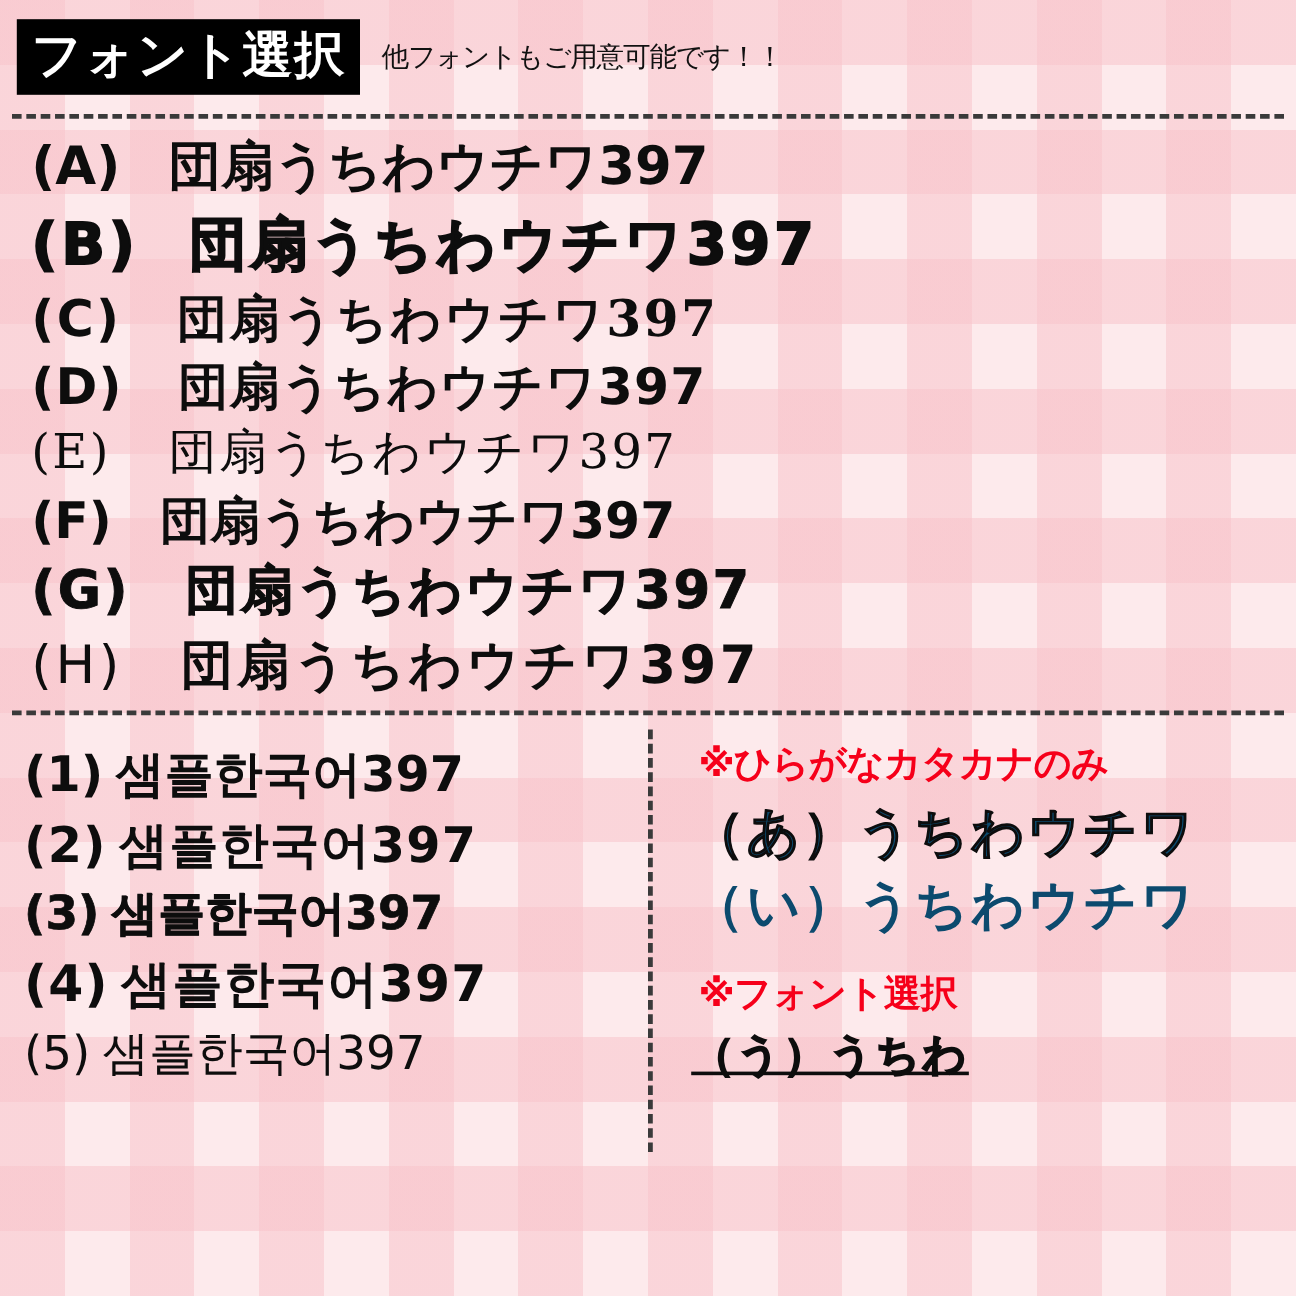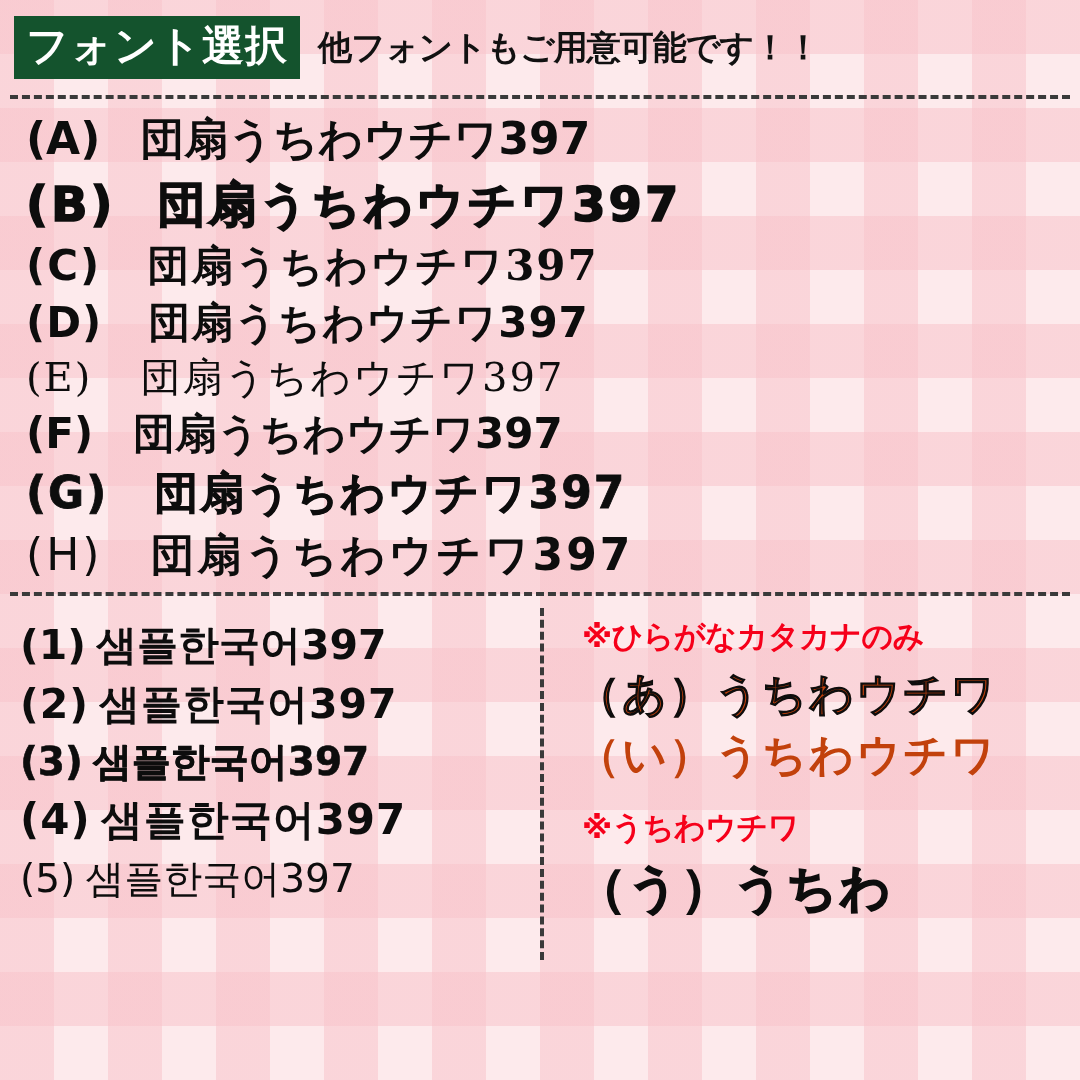--- a/index.html
+++ b/index.html
@@ -39,33 +39,33 @@
   }
 
   
   .header {
     display: flex;
     align-items: center;
     padding: 16px 0 10px 14px;
     gap: 18px;
   }
   .title-badge {
-    background: #14532d;
+    background: #000000;
     color: #ffffff;
     font-weight: bold;
     font-size: 42px;
     line-height: 1;
     padding: 9px 12px 12px 12px;
     letter-spacing: 1px;
     white-space: nowrap;
     font-family: "DejaVu Sans", sans-serif;
   }
   .header-note {
-    font-size: 34px;
-    font-weight: bold;
+    font-size: 23px;
+    font-weight: normal;
     color: #111;
     white-space: nowrap;
     letter-spacing: -1px;
   }
 
   .divider {
     border-top: 4px dashed #3a3a3a;
     margin: 6px 10px 0 10px;
     height: 0;
   }
@@ -155,33 +155,34 @@
     font-size: 31px;
     letter-spacing: -0.5px;
     margin: 2px 0 6px 6px;
     white-space: nowrap;
   }
   .kana-row {
     font-size: 44px;
     font-weight: bold;
     letter-spacing: 2px;
     line-height: 1.38;
-    color: #c2410c;
+    color: #0c4a6e;
     white-space: nowrap;
     -webkit-text-stroke: 1px #0d0d0d;
   }
   .kana-row.plain { -webkit-text-stroke: 0px; }
   .kana-big {
-    font-size: 50px;
+    font-size: 36px;
     font-weight: bold;
     letter-spacing: 2px;
     color: #0d0d0d;
     white-space: nowrap;
     -webkit-text-stroke: 1.4px #0d0d0d;
     margin-top: 2px;
+    text-decoration: underline;
   }
 </style>
 </head>
 <body>
 
 <div class="bg"></div>
 
 <div class="page">
 
   <div class="header">
@@ -268,21 +269,21 @@
       <div class="note">※ひらがなカタカナのみ</div>
 
       <div class="kana-row">
         <span>（あ）</span><span>うちわウチワ</span>
       </div>
 
       <div class="kana-row plain">
         <span>（い）</span><span>うちわウチワ</span>
       </div>
 
-      <div class="note" style="margin-top:22px;">※うちわウチワ</div>
+      <div class="note" style="margin-top:22px;">※フォント選択</div>
 
       <div class="kana-big">
         <span>（う）</span><span>うちわ</span>
       </div>
     </div>
 
   </div>
 
 </div>
 

